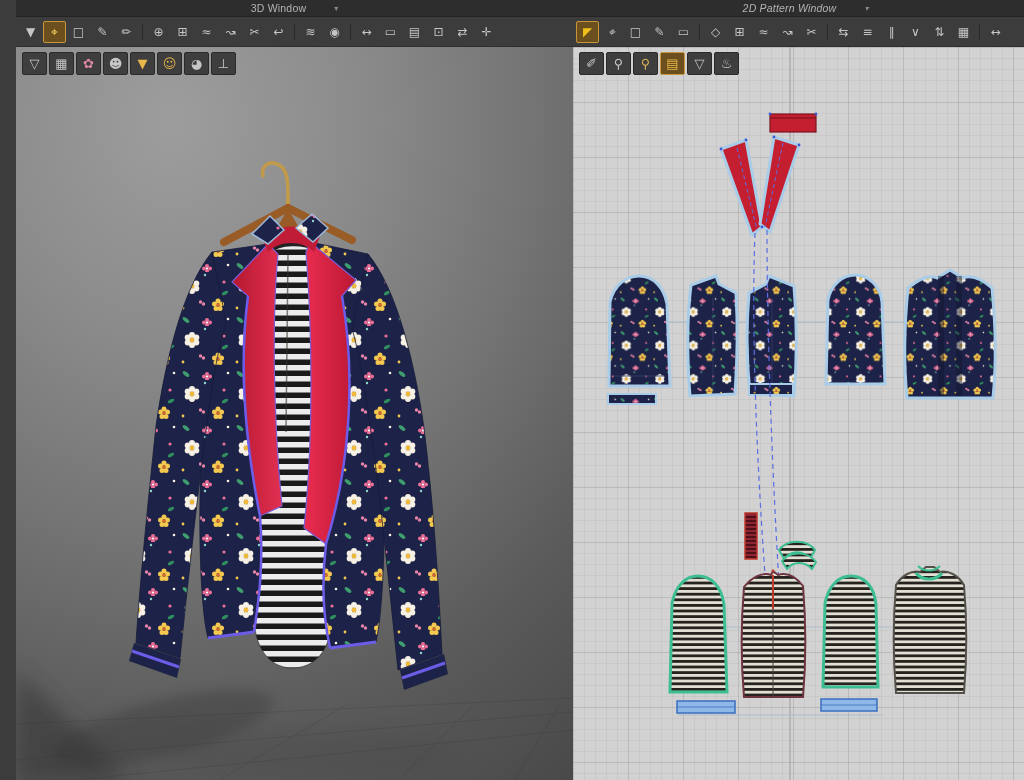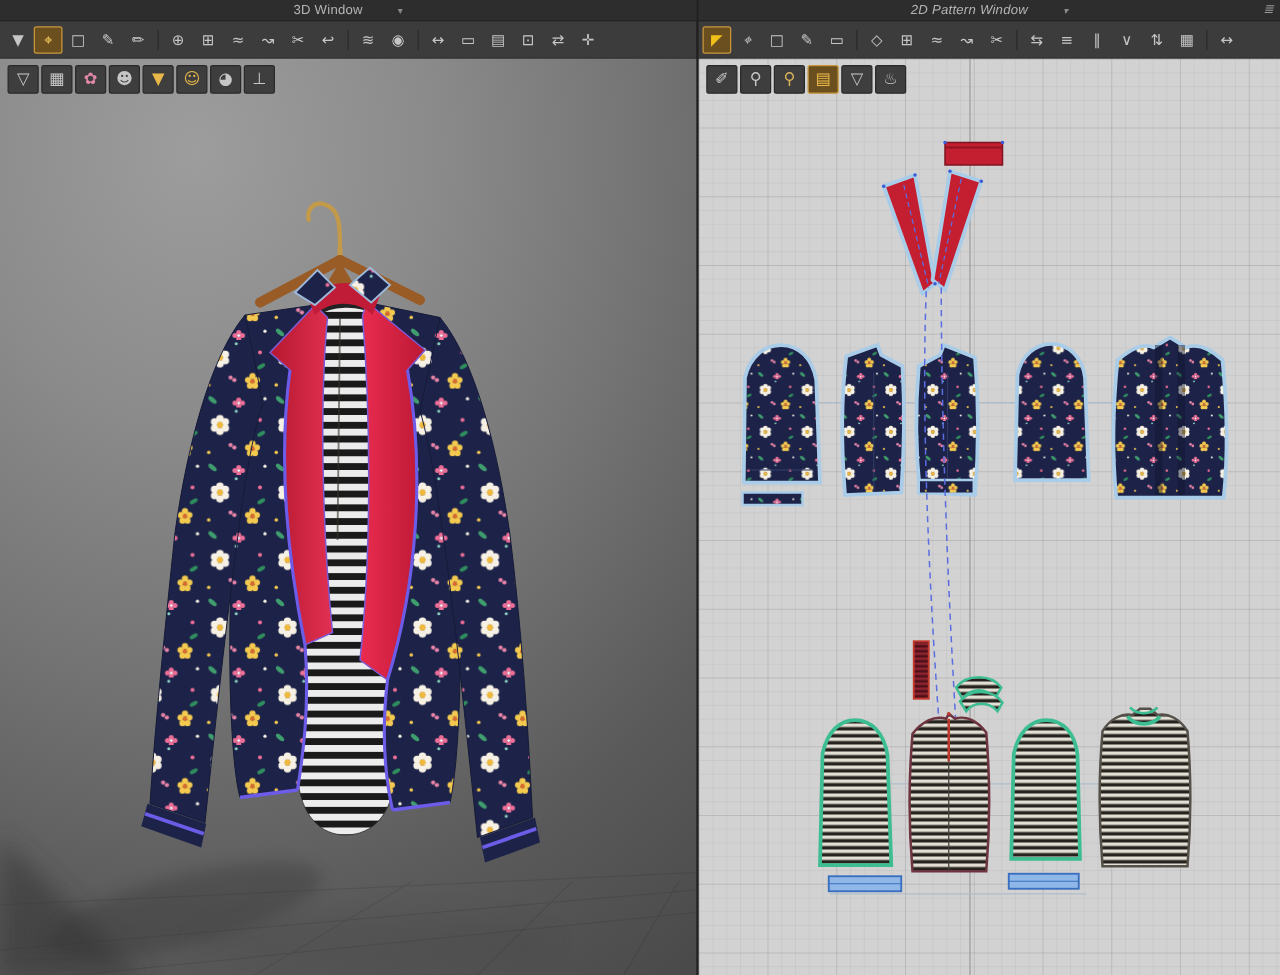--- a/index.html
+++ b/index.html
@@ -2,21 +2,21 @@
 <html style="--accent-selected: #c9973a; --toolbar-bg: #3c3c3c; --titlebar-bg: #2d2d2d; --viewport2d-bg: #d2d2d2; --jacket-navy: #1d2348; --lapel-red: #d21f40; --red-band: #c41f30; --trim-purple: #6c5ce7; --pattern-outline-blue: #a9cce8; --pattern-outline-teal: #3dbd92; --cuff-strip-blue: #8fb8e8; --stripe-dark: #1a1a1a; --stripe-light: #ececec; --hanger-wood: #9a5c26; --hanger-hook: #c29a4a; --dash-line-blue: #5b6ee1;"><head>
 <meta charset="utf-8">
 <style>
   html,body{margin:0;padding:0;background:#222;}
   .app{
     width:1024px;height:780px;display:flex;overflow:hidden;position:relative;
     font-family:"Liberation Sans", sans-serif;
     background:var(--toolbar-bg,#3c3c3c);
   }
   .panel{display:flex;flex-direction:column;}
-  .panel-3d{width:557px;}
+  .panel-3d{width:557px;padding-left:16px;}
   .panel-2d{width:465px;font-style:italic;}
   .divider{width:2px;background:#1f1f1f;cursor:col-resize;}
   .titlebar{
     height:16px;background:var(--titlebar-bg,#2d2d2d);
     display:flex;align-items:center;justify-content:center;position:relative;
     border-bottom:1px solid #232323;flex:0 0 auto;
   }
   .tb-title{font-size:10.5px;color:#b4b4b4;letter-spacing:.2px;}
   .tb-caret{font-size:8px;color:#8a8a8a;margin-left:28px;cursor:pointer;}
   .tb-corner{position:absolute;right:5px;top:1px;font-size:10px;color:#9a9a9a;cursor:pointer;}

